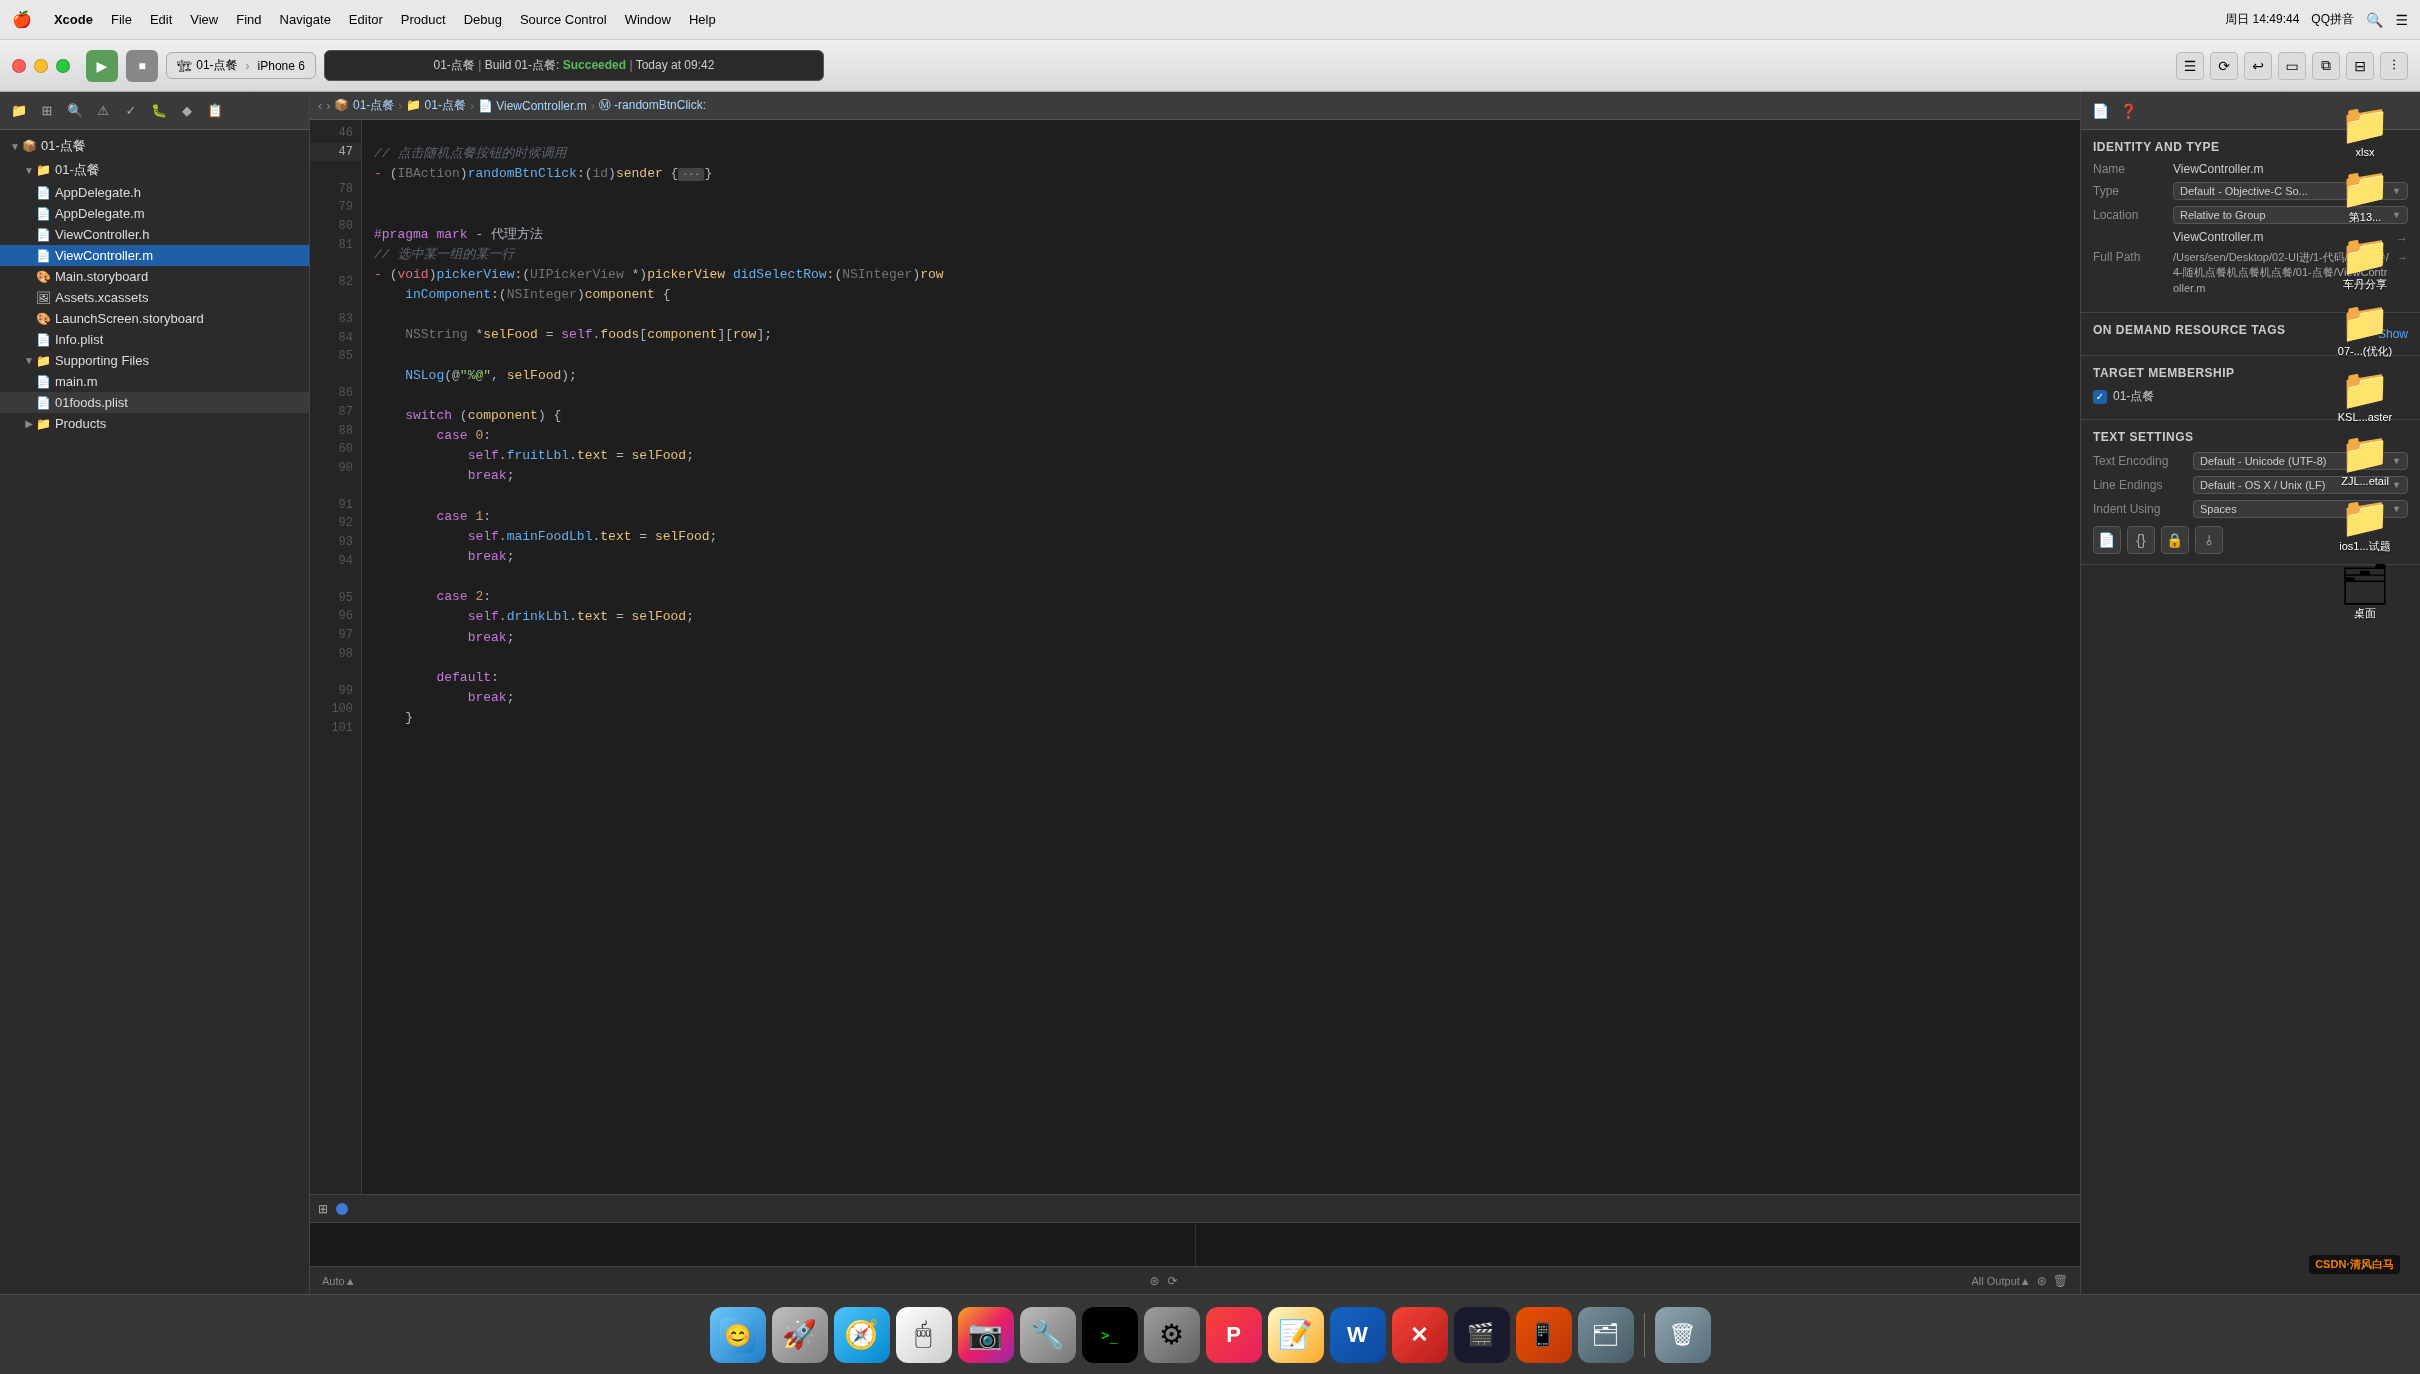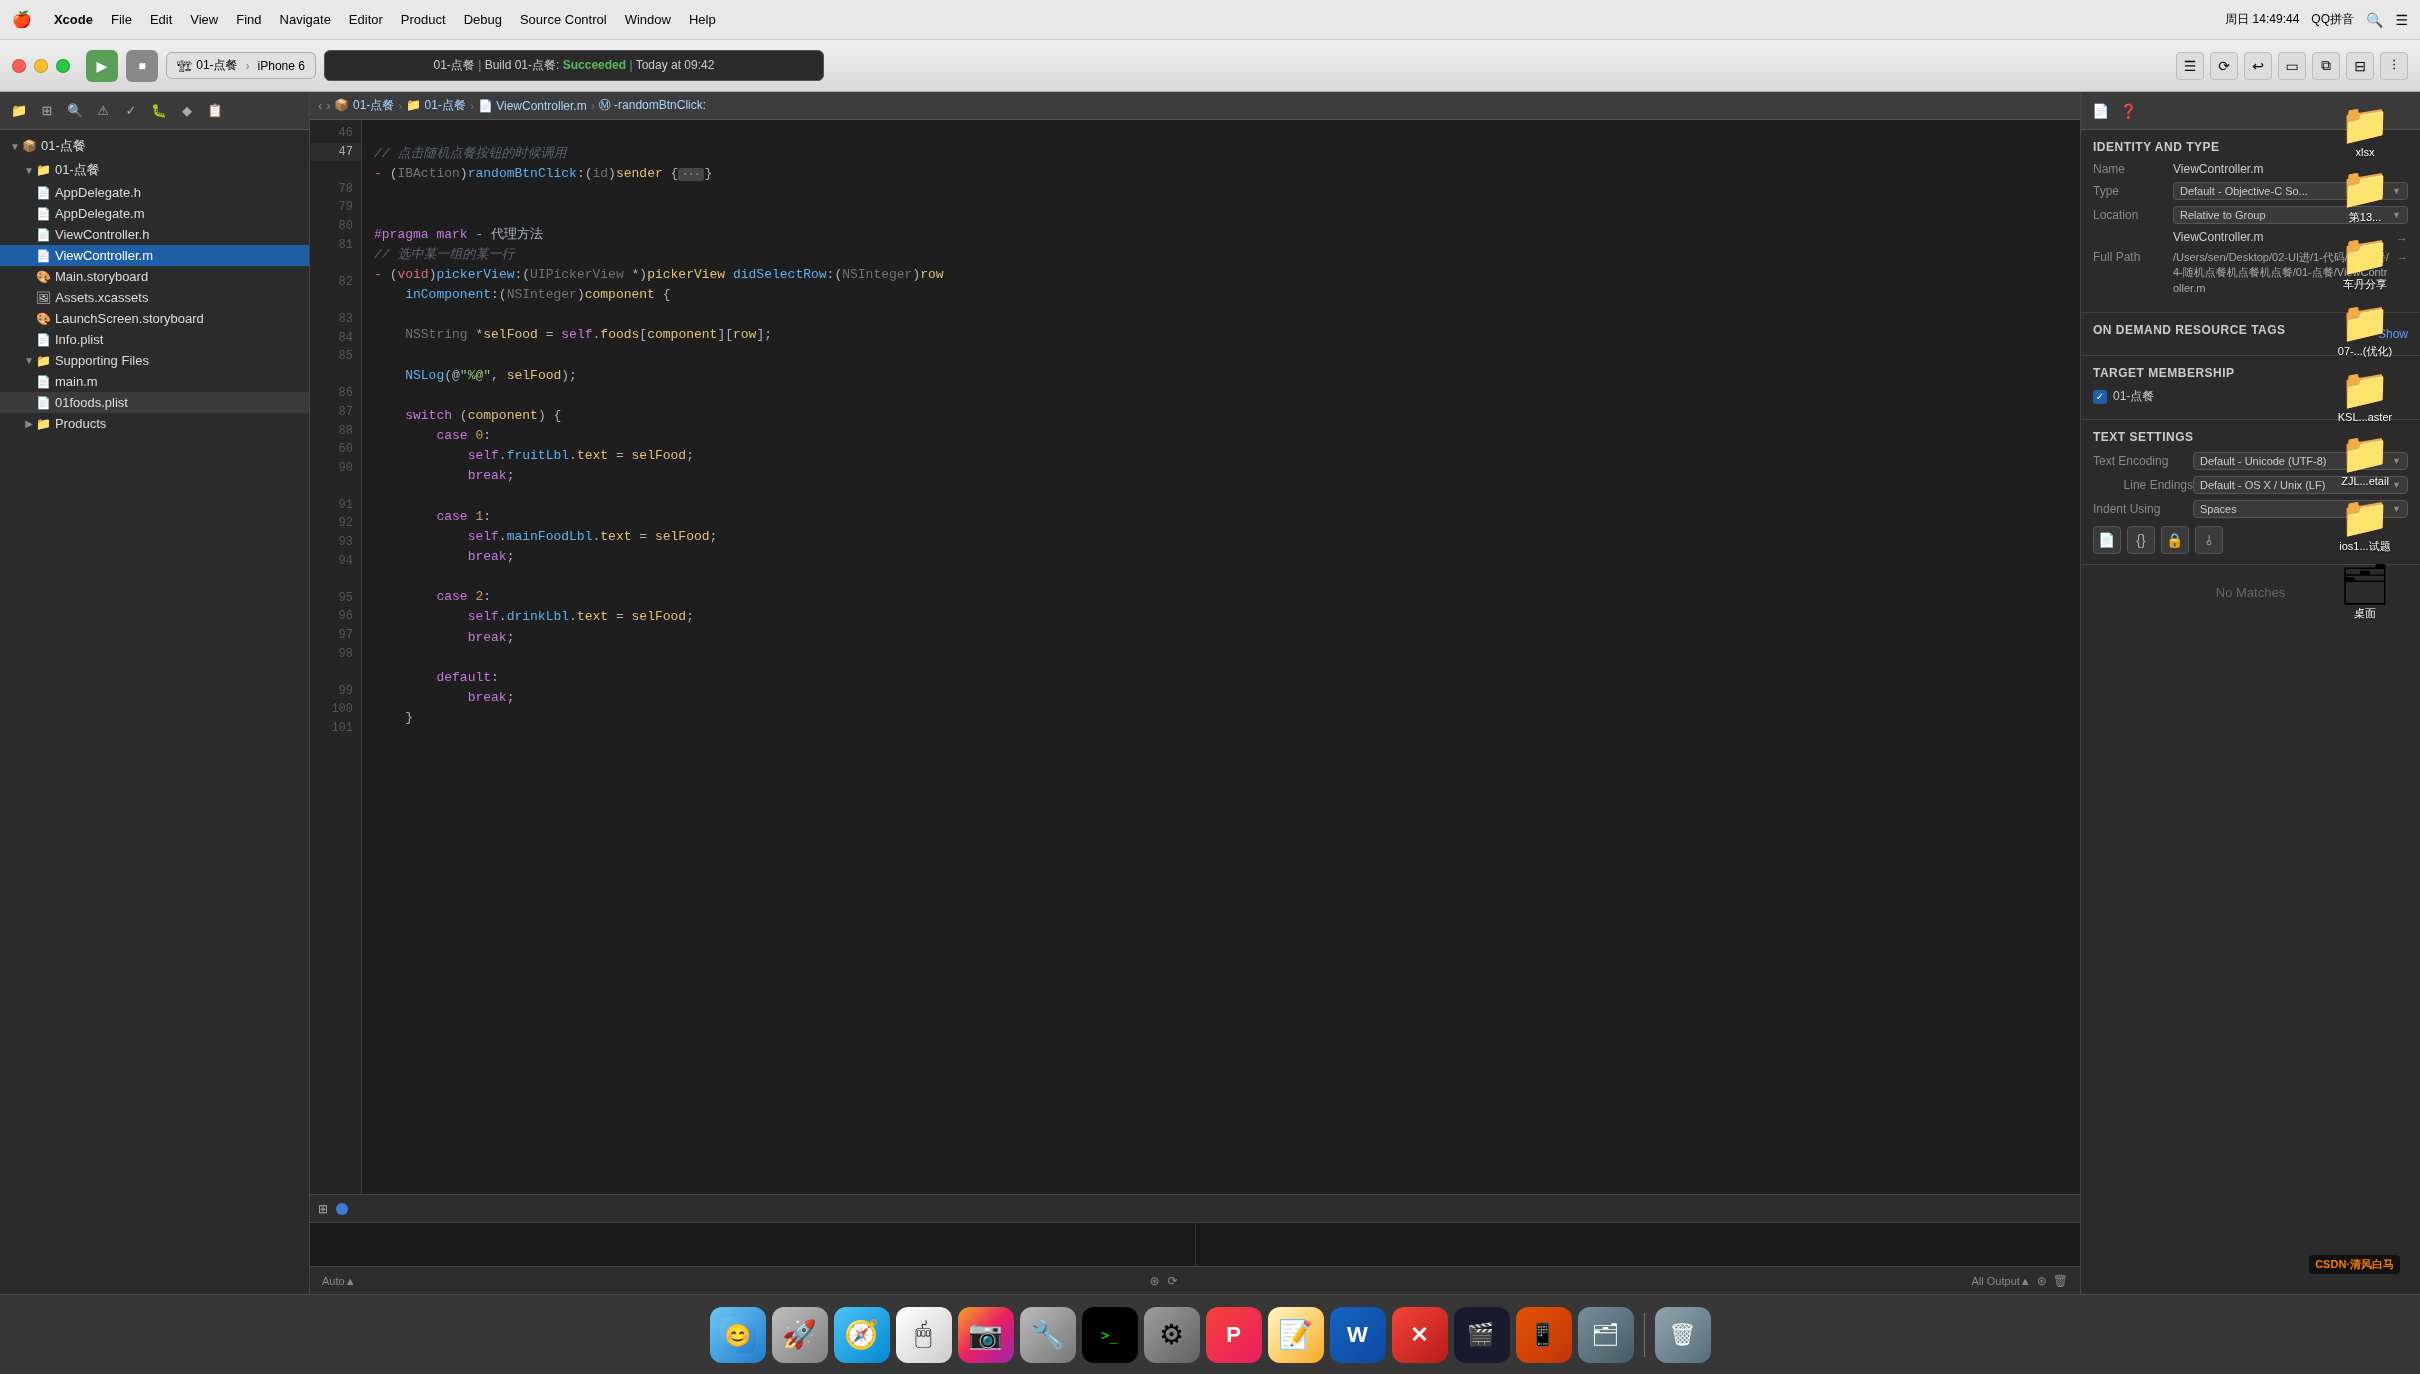--- a/index.html
+++ b/index.html
@@ -798,42 +798,41 @@
     <div class="rp-section">
       <div class="rp-section-title">Text Settings</div>
       <div class="rp-row">
         <span class="rp-label" style="width:100px;">Text Encoding</span>
         <div class="rp-dropdown">
           <span style="font-size:11px;">Default - Unicode (UTF-8)</span>
           <span class="rp-dropdown-arrow">▼</span>
         </div>
       </div>
       <div class="rp-row">
-        <span class="rp-label" style="width:100px;text-align:right;">Line Endings</span>
+        <span class="rp-label" style="width:100px;">Line Endings</span>
         <div class="rp-dropdown">
           <span style="font-size:11px;">Default - OS X / Unix (LF)</span>
           <span class="rp-dropdown-arrow">▼</span>
         </div>
       </div>
       <div class="rp-row">
         <span class="rp-label" style="width:100px;">Indent Using</span>
         <div class="rp-dropdown">
           <span style="font-size:11px;">Spaces</span>
           <span class="rp-dropdown-arrow">▼</span>
         </div>
       </div>
       <div style="display:flex;gap:6px;margin-top:8px;">
         <div class="rp-icon" style="width:28px;height:28px;background:#3a3a3a;border-radius:4px;border:1px solid #555;">📄</div>
         <div class="rp-icon" style="width:28px;height:28px;background:#3a3a3a;border-radius:4px;border:1px solid #555;">{}</div>
         <div class="rp-icon" style="width:28px;height:28px;background:#3a3a3a;border-radius:4px;border:1px solid #555;">🔒</div>
         <div class="rp-icon" style="width:28px;height:28px;background:#3a3a3a;border-radius:4px;border:1px solid #555;">⫰</div>
       </div>
     </div>
 
-    <div class="no-matches">No Matches</div>
   </div>
 </div>
 
 <div class="desktop-folders" style="background:transparent;">
   <div class="folder-item">
     <div class="folder-icon">📁</div>
     <div class="folder-label">xlsx</div>
   </div>
   <div class="folder-item">
     <div class="folder-icon">📁</div>

